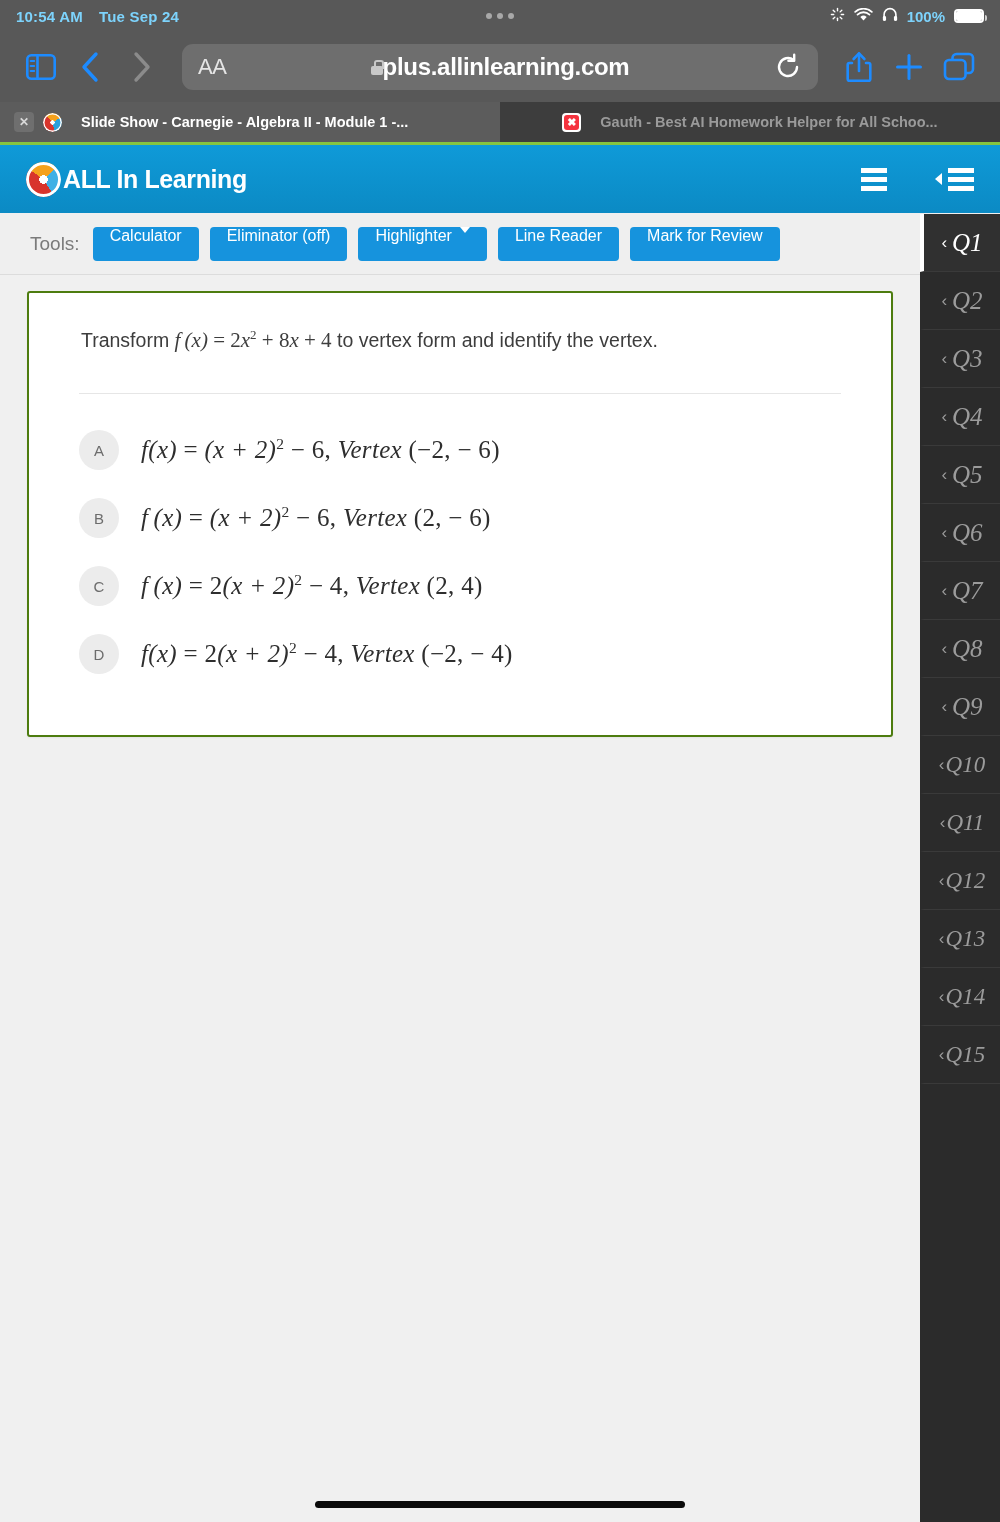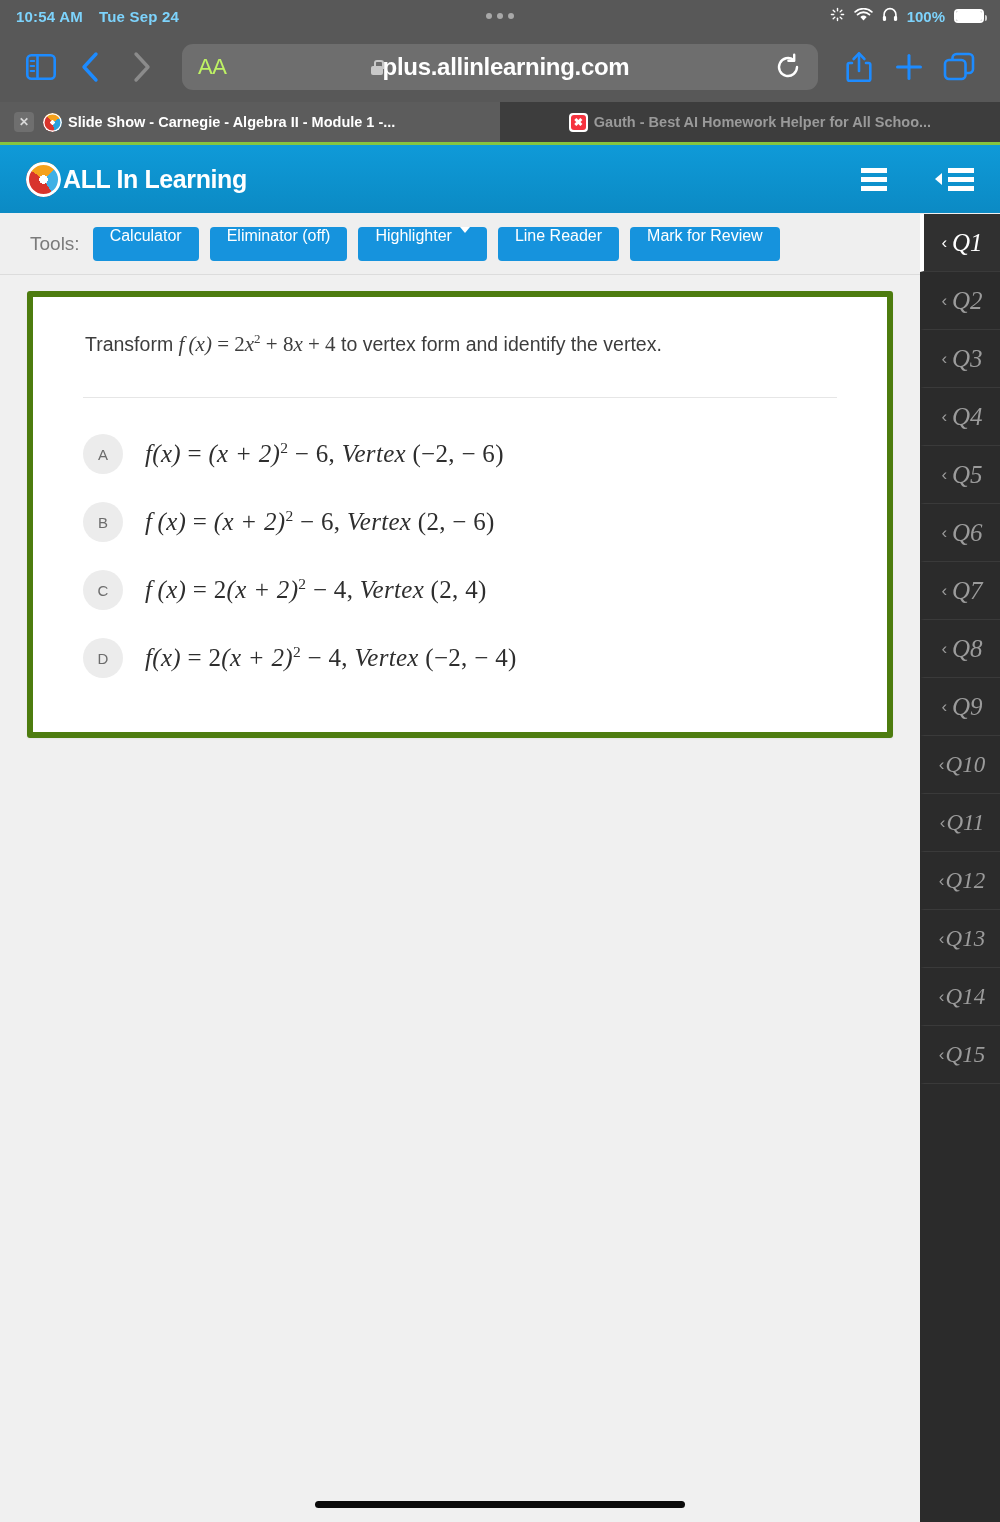--- a/index.html
+++ b/index.html
@@ -39,21 +39,21 @@
   .tb-icon {
     width:46px; height:46px; display:flex; align-items:center; justify-content:center;
     color:#1d8bff; flex:0 0 auto;
   }
   .tb-icon.dim { color:#8b8b8b; }
   .urlbar {
     flex:1; height:46px; background:#6e6e6e; border-radius:11px;
     display:flex; align-items:center; padding:0 16px; margin:0 14px;
     position:relative;
   }
-  .aa { color:#bef264; font-size:22px; font-weight:500; letter-spacing:-.5px; }
+  .aa { color:#e5e5e5; font-size:22px; font-weight:500; letter-spacing:-.5px; }
   .url-center {
     position:absolute; left:0; right:0; display:flex; align-items:center;
     justify-content:center; gap:0; pointer-events:none;
   }
   .lock { width:12px; height:15px; position:relative; flex:0 0 auto; }
   .lock::before {
     content:""; position:absolute; bottom:0; left:0; width:12px; height:9px;
     background:#c9c9c9; border-radius:2px;
   }
   .lock::after {
@@ -71,21 +71,21 @@
     position:relative;
   }
   .tab.active { background:#5c5c5c; color:#ffffff; }
   .tab.inactive { background:#3d3d3d; color:#9a9a9a; }
   .tab.inactive .tab-title { justify-content:center; }
   .tab-close {
     width:20px; height:20px; background:#6f6f6f; border-radius:4px;
     display:flex; align-items:center; justify-content:center;
     color:#d8d8d8; font-size:12px; flex:0 0 auto;
   }
-  .tab-title { flex:1; display:flex; align-items:center; gap:6px; overflow:hidden; }
+  .tab-title { flex:1; display:flex; align-items:center; gap:19px; overflow:hidden; }
   .tab-label { overflow:hidden; text-overflow:ellipsis; white-space:nowrap; }
   .fav-ail {
     width:19px; height:19px; border-radius:50%; flex:0 0 auto;
     background:
       radial-gradient(circle at 50% 50%, #ffffff 0 16%, transparent 17%),
       conic-gradient(from 210deg, #d8342c 0 30%, #f4a11c 30% 58%, #2b9fd9 58% 88%, #d8342c 88% 100%);
     box-shadow:0 0 0 1.5px #ffffff inset;
   }
   .fav-gauth {
     width:19px; height:19px; border-radius:4px; background:#fff; flex:0 0 auto;
@@ -142,21 +142,21 @@
     border-top:6px solid #fff;
   }
 
   
   .content {
     position:absolute; top:280px; left:0; right:80px; bottom:0;
     background:#f0f0f0; overflow:hidden;
   }
   .qcard {
     margin:11px 27px 0 27px; background:#fff;
-    border:6px solid #4d7c0f; border-radius:3px;
+    border:2px solid #4d7c0f; border-radius:3px;
     box-shadow:0 1px 2px rgba(0,0,0,.05);
     padding:34px 28px 40px 28px; min-height:446px;
   }
   .qtext {
     font-size:21px; color:#3d3d3d; padding:0 0 0 24px;
     font-family:"Liberation Serif", serif;
   }
   .qtext .plain { font-family:"Liberation Sans", sans-serif; font-size:19.5px; }
   .qdivider { height:1px; background:#e6e6e6; margin:40px 22px 0 22px; }
 

